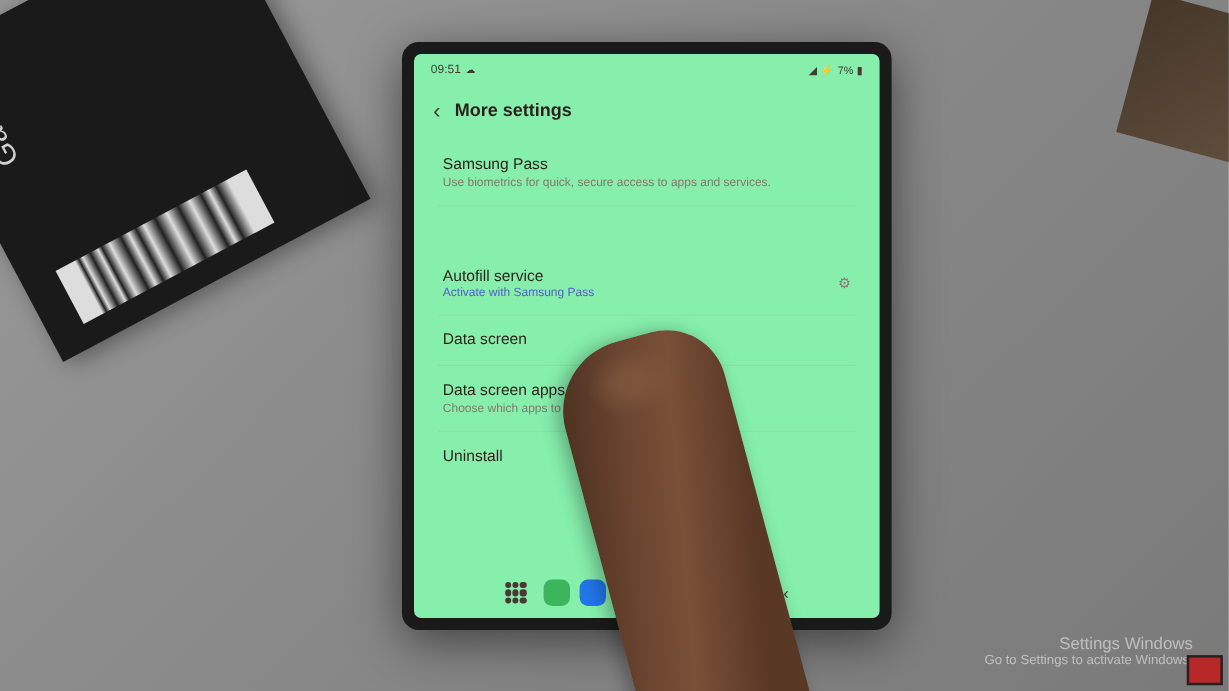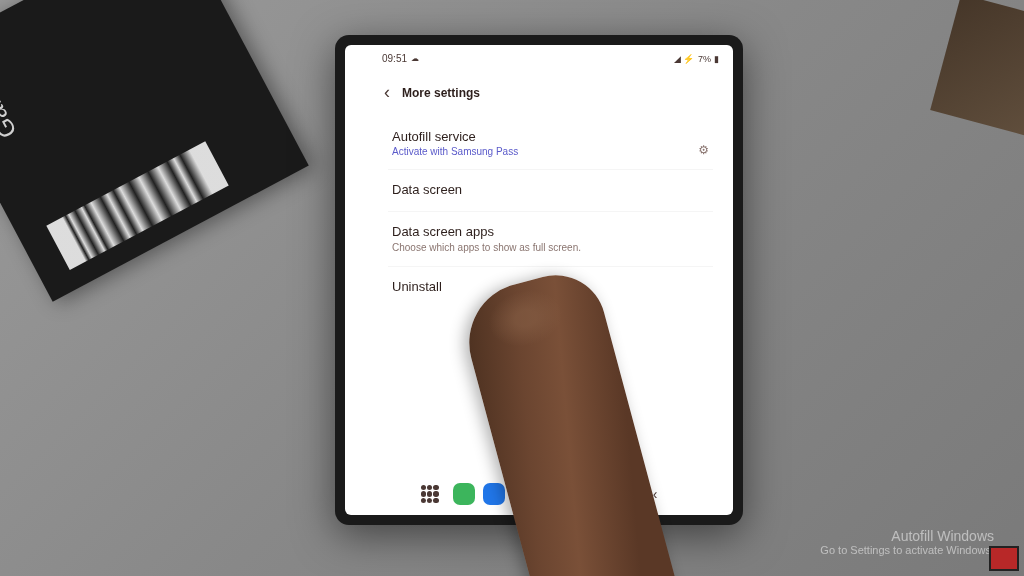--- a/index.html
+++ b/index.html
@@ -52,25 +52,24 @@
       width: 408px;
       height: 490px;
       background: #1a1a1a;
       border-radius: 14px;
       box-shadow: 0 10px 40px rgba(0,0,0,0.5);
       padding: 10px;
     }
     .tablet-screen {
       width: 100%;
       height: 100%;
-      background: #ffffff;
+      background: #86efac;
       border-radius: 6px;
       position: relative;
       overflow: hidden;
-      padding-left: 23px;
     }
     
     
     .status-bar {
       display: flex;
       justify-content: space-between;
       align-items: center;
       padding: 8px 14px;
       font-size: 10px;
       color: #4a3834;
@@ -85,21 +84,21 @@
       align-items: center;
       padding: 10px 16px 14px;
       gap: 12px;
     }
     .back-arrow {
       font-size: 18px;
       color: #4a3834;
       cursor: pointer;
     }
     .header-title {
-      font-size: 12px;
+      font-size: 15px;
       font-weight: 600;
       color: #2d1f1c;
     }
     
     
     .settings-list {
       padding: 0 20px;
     }
     .setting-item {
       padding: 12px 4px;
@@ -117,21 +116,22 @@
       color: #8a7570;
       line-height: 1.3;
     }
     .setting-link {
       font-size: 10px;
       color: #5a5aca;
     }
     .setting-row {
       display: flex;
       justify-content: space-between;
-      align-items: flex-end;
+      align-items: center;
+      margin-top: 38px;
     }
     .gear-icon {
       color: #8a7570;
       font-size: 12px;
     }
     
     
     .app-dock {
       position: absolute;
       bottom: 6px;
@@ -261,20 +261,24 @@
       </div>
     </div>
 
     <div class="header">
       <span class="back-arrow">‹</span>
       <span class="header-title">More settings</span>
     </div>
 
     <div class="settings-list">
 
+      <div class="setting-item">
+        <div class="setting-title">Samsung Pass</div>
+        <div class="setting-subtitle">Use biometrics for quick, secure access to apps and services.</div>
+      </div>
 
       <div class="setting-item">
         <div class="setting-row">
           <div>
             <div class="setting-title">Autofill service</div>
             <div class="setting-link">Activate with Samsung Pass</div>
           </div>
           <span class="gear-icon">⚙</span>
         </div>
       </div>
@@ -314,17 +318,17 @@
       <div class="dock-icon ic-pink"></div>
       <span class="dock-chevron">‹</span>
     </div>
 
   </div>
 </div>
 
 <div class="finger"></div>
 
 <div class="watermark">
-  <div class="watermark-title">Autofill Windows</div>
+  <div class="watermark-title">Settings Windows</div>
   <div class="watermark-sub">Go to Settings to activate Windows.</div>
 </div>
 
 <div class="corner-tag"></div>
 
 </body></html>

